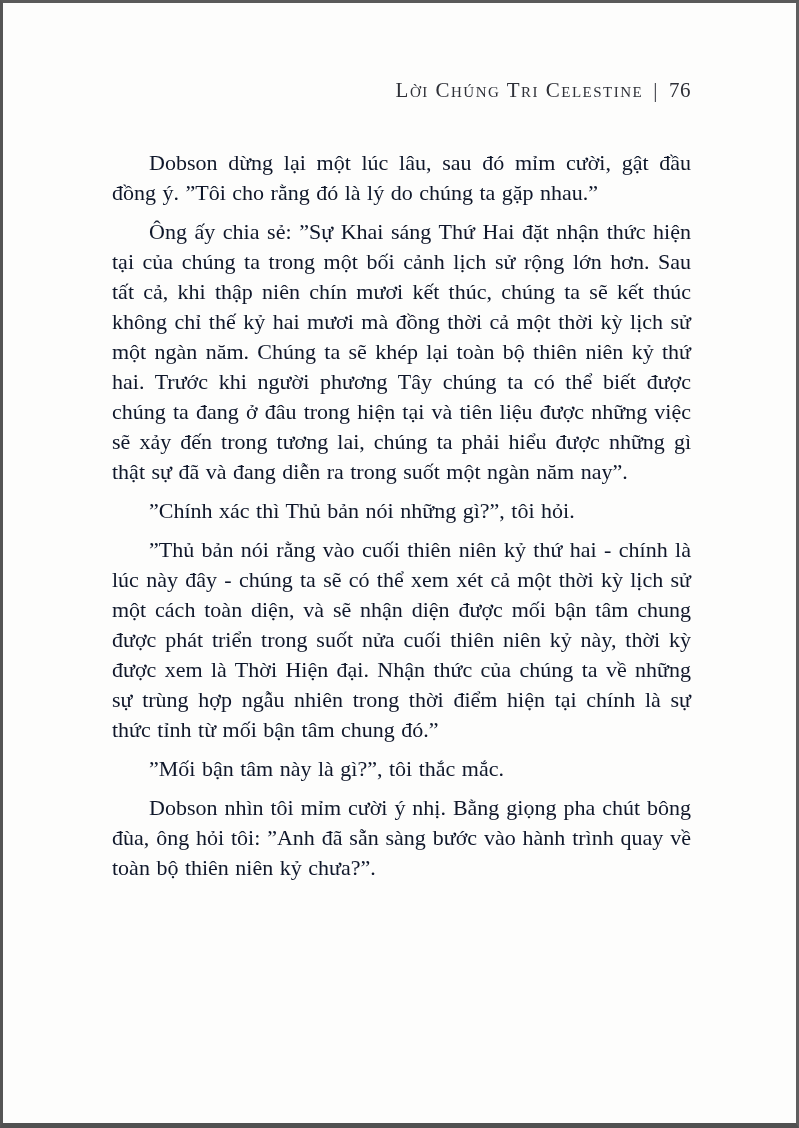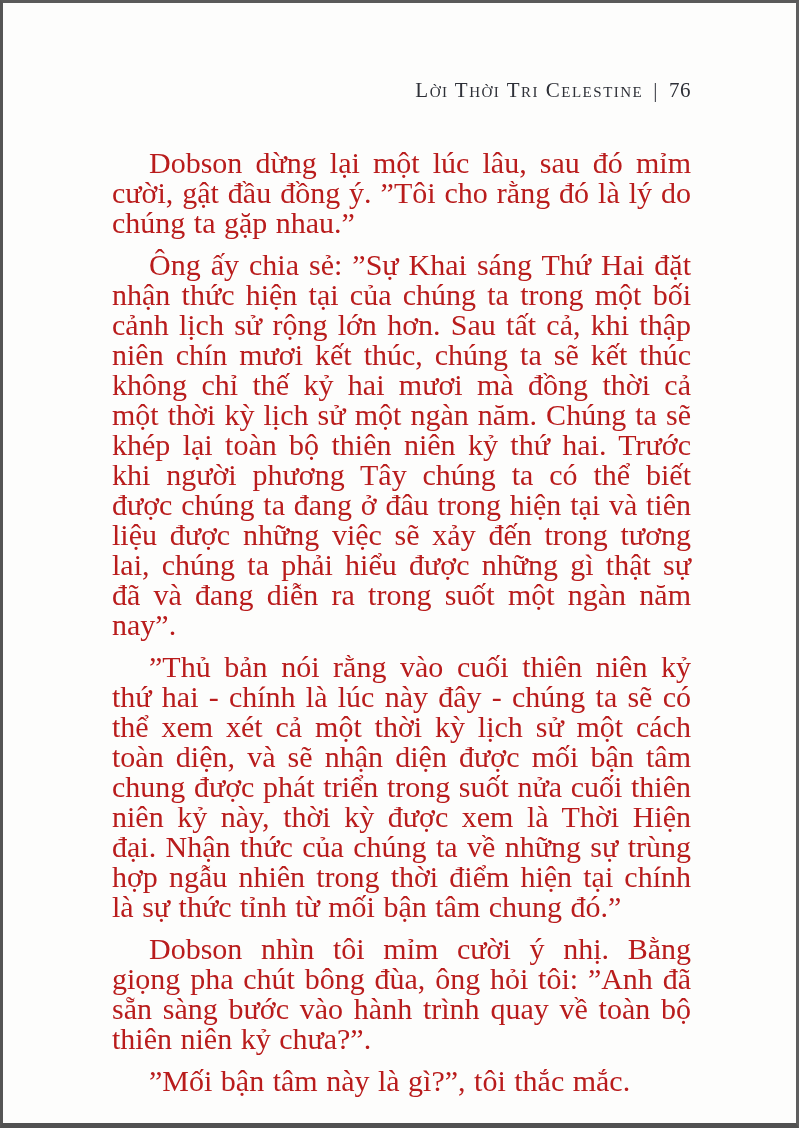--- a/index.html
+++ b/index.html
@@ -42,39 +42,40 @@
     margin: 0 10px;
     font-variant: normal;
     font-weight: 300;
     color: #3a3c44;
   }
   .running-header .pagenum {
     font-variant: normal;
     letter-spacing: 0.5px;
   }
   .body-par {
-    margin: 12px 0 9px 0;
-    font-size: 30px;
+    margin: 0 0 9px 0;
+    font-size: 22px;
     line-height: 30px;
     text-align: justify;
     text-indent: 37px;
-    color: #b91c1c;
+    color: #0f172a;
     word-spacing: 1px;
   }
 </style>
 </head>
 <body>
 
 <div class="scan-page">
   <div class="content">
 
     <div class="running-header">
-      <span>Lời Thời Tri Celestine</span><span class="sep">|</span><span class="pagenum">76</span>
+      <span>Lời Chúng Tri Celestine</span><span class="sep">|</span><span class="pagenum">76</span>
     </div>
 
     <p class="body-par">Dobson dừng lại một lúc lâu, sau đó mỉm cười, gật đầu đồng ý. ”Tôi cho rằng đó là lý do chúng ta gặp nhau.”</p>
     <p class="body-par">Ông ấy chia sẻ: ”Sự Khai sáng Thứ Hai đặt nhận thức hiện tại của chúng ta trong một bối cảnh lịch sử rộng lớn hơn. Sau tất cả, khi thập niên chín mươi kết thúc, chúng ta sẽ kết thúc không chỉ thế kỷ hai mươi mà đồng thời cả một thời kỳ lịch sử một ngàn năm. Chúng ta sẽ khép lại toàn bộ thiên niên kỷ thứ hai. Trước khi người phương Tây chúng ta có thể biết được chúng ta đang ở đâu trong hiện tại và tiên liệu được những việc sẽ xảy đến trong tương lai, chúng ta phải hiểu được những gì thật sự đã và đang diễn ra trong suốt một ngàn năm nay”.</p>
+    <p class="body-par">”Chính xác thì Thủ bản nói những gì?”, tôi hỏi.</p>
     <p class="body-par">”Thủ bản nói rằng vào cuối thiên niên kỷ thứ hai - chính là lúc này đây - chúng ta sẽ có thể xem xét cả một thời kỳ lịch sử một cách toàn diện, và sẽ nhận diện được mối bận tâm chung được phát triển trong suốt nửa cuối thiên niên kỷ này, thời kỳ được xem là Thời Hiện đại. Nhận thức của chúng ta về những sự trùng hợp ngẫu nhiên trong thời điểm hiện tại chính là sự thức tỉnh từ mối bận tâm chung đó.”</p>
+    <p class="body-par">”Mối bận tâm này là gì?”, tôi thắc mắc.</p>
     <p class="body-par">Dobson nhìn tôi mỉm cười ý nhị. Bằng giọng pha chút bông đùa, ông hỏi tôi: ”Anh đã sẵn sàng bước vào hành trình quay về toàn bộ thiên niên kỷ chưa?”.</p>
-    <p class="body-par">”Mối bận tâm này là gì?”, tôi thắc mắc.</p>
 
   </div>
 </div>
 
 </body></html>

